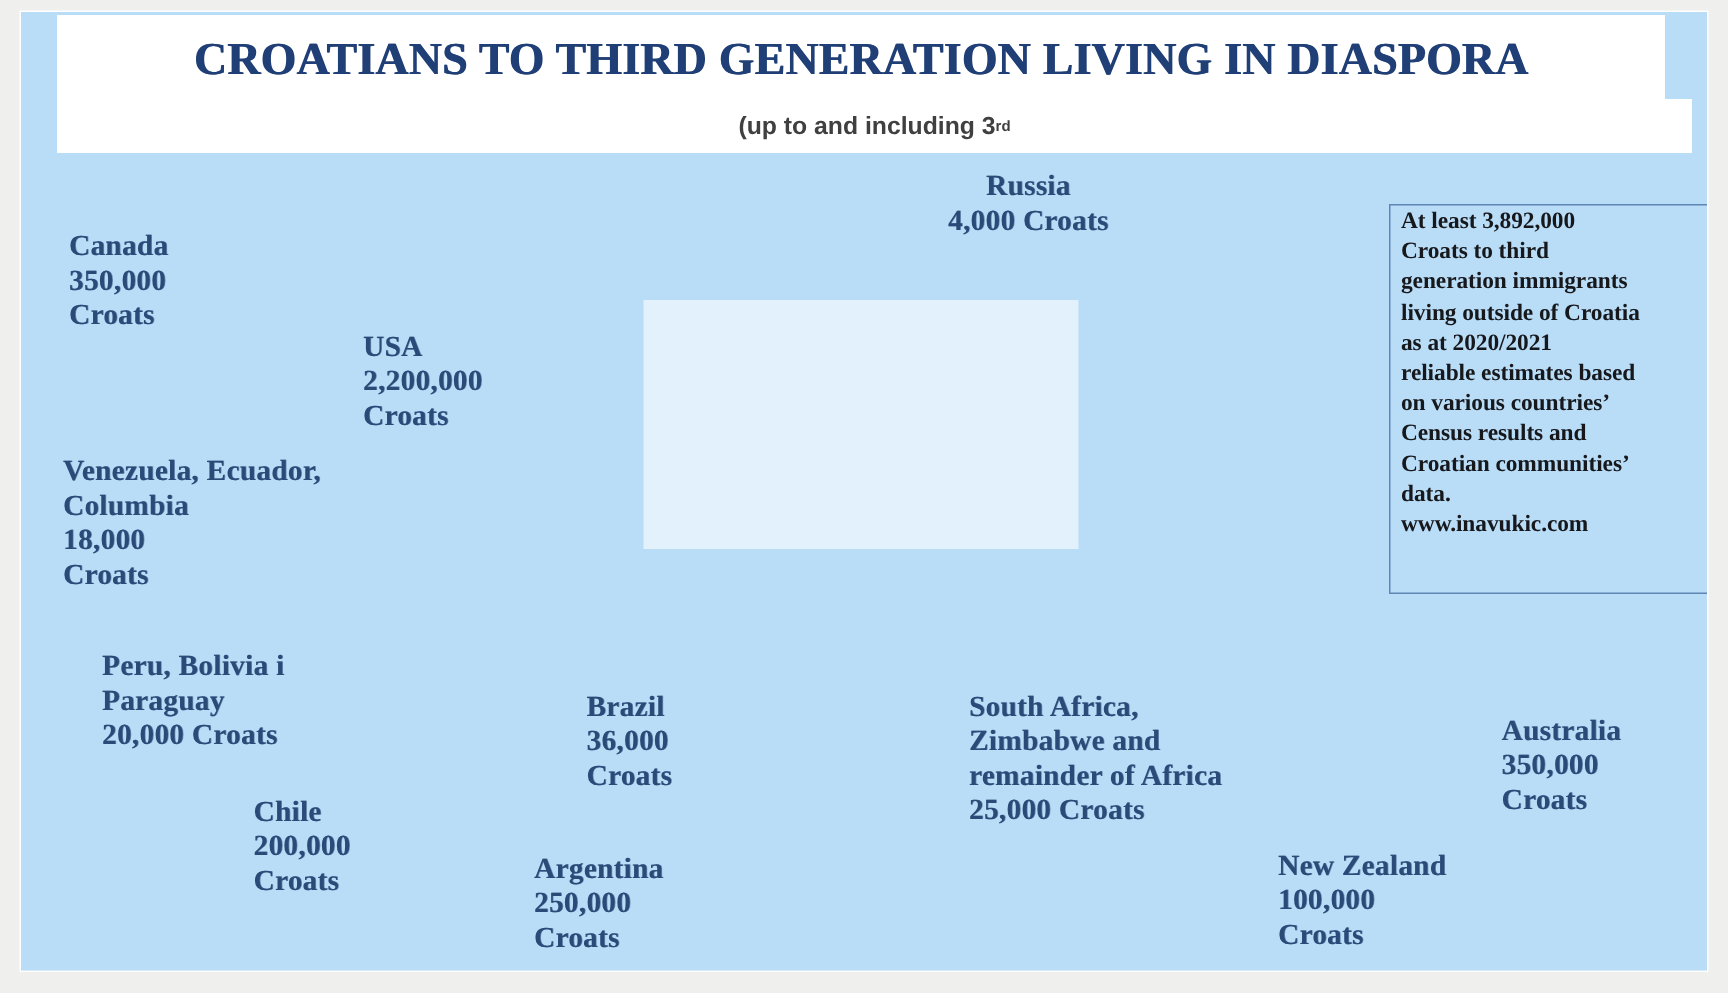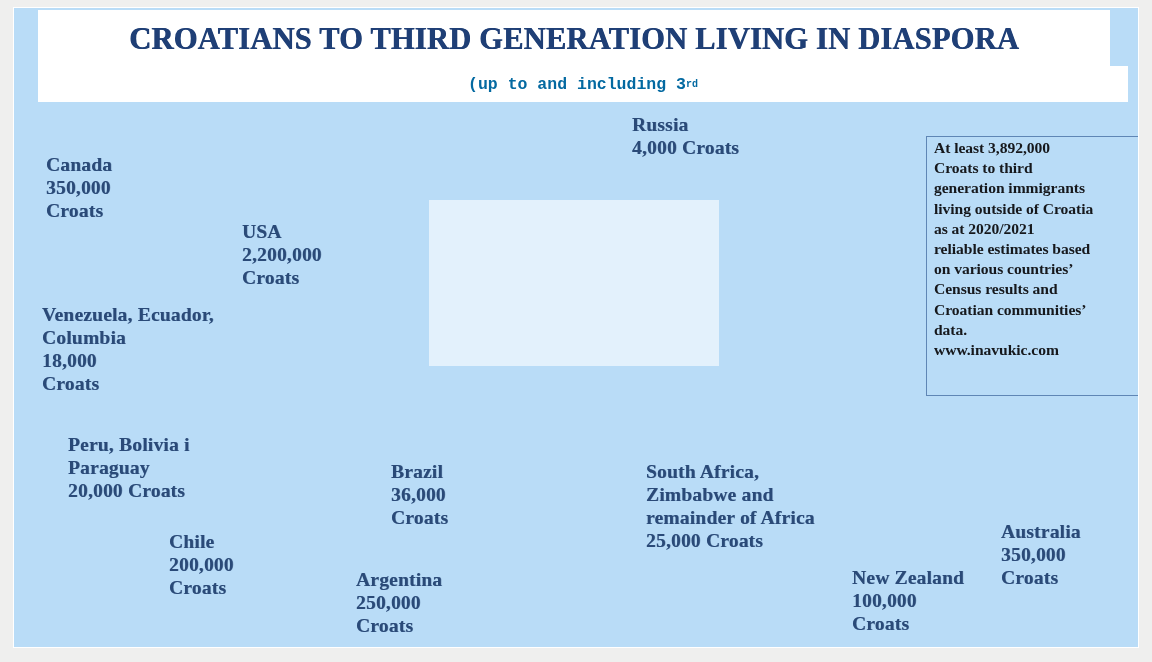--- a/index.html
+++ b/index.html
@@ -12,22 +12,22 @@
   
   #title-band{position:absolute;left:24px;top:2px;width:1072px;height:56px;background:#ffffff;}
   #title-text{position:absolute;left:24px;top:6px;width:1072px;height:50px;
        display:flex;align-items:center;justify-content:center;
        font-family:"Liberation Serif",serif;font-weight:bold;font-size:30.5px;
        letter-spacing:.2px;color:#1f3f76;white-space:nowrap;
        text-shadow:0.6px 0 0 #1f3f76;}
   #subtitle-band{position:absolute;left:24px;top:58px;width:1090px;height:36px;background:#ffffff;}
   #subtitle-text{position:absolute;left:24px;top:58px;width:1090px;height:36px;
        display:flex;align-items:center;justify-content:center;
-       font-family:Liberation Mono, monospace;font-weight:bold;font-size:16.5px;
-       color:#0369a1;white-space:nowrap;}
+       font-family:Liberation Sans, sans-serif;font-weight:bold;font-size:16.5px;
+       color:#404040;white-space:nowrap;}
   #subtitle-text sup{font-size:10px;vertical-align:super;}
   
   .maplabel{position:absolute;font-family:"Liberation Serif",serif;font-weight:bold;
             color:#2a4a78;line-height:1.18;letter-spacing:.2px;white-space:pre-line;
             text-shadow:0.5px 0 0 rgba(42,74,120,.55);}
   
   #europe-panel{position:absolute;left:415px;top:192px;width:290px;height:166px;
                 background:rgba(255,255,255,.60);}
   #europe-label{position:absolute;left:424px;top:193px;width:296px;
                 font-size:17.5px;line-height:1.30;color:#1d3f72;}
@@ -258,23 +258,23 @@
         <div class="maplabel" style="left: 342px; top: 560px; font-size: 19.5px;">Argentina
 250,000
 Croats</div>
         <div class="maplabel" style="left: 377px; top: 452px; font-size: 19.5px;">Brazil
 36,000
 Croats</div>
         <div class="maplabel" style="left: 632px; top: 452px; font-size: 19.5px;">South Africa,
 Zimbabwe and
 remainder of Africa
 25,000 Croats</div>
-        <div class="maplabel" style="left: 618px; top: 105px; font-size: 19.5px;">Russia
+        <div class="maplabel" style="left: 618px; top: 105px; font-size: 19.5px; text-align: center;">Russia
 4,000 Croats</div>
-        <div class="maplabel" style="left: 987px; top: 468px; font-size: 19.5px; margin-top: 44px;">Australia
+        <div class="maplabel" style="left: 987px; top: 468px; font-size: 19.5px;">Australia
 350,000
 Croats</div>
         <div class="maplabel" style="left: 838px; top: 558px; font-size: 19.5px;">New Zealand
 100,000
 Croats</div>
       </div>
 
     <div id="info-box"></div>
     <div id="info-text">At least 3,892,000
 Croats to third

